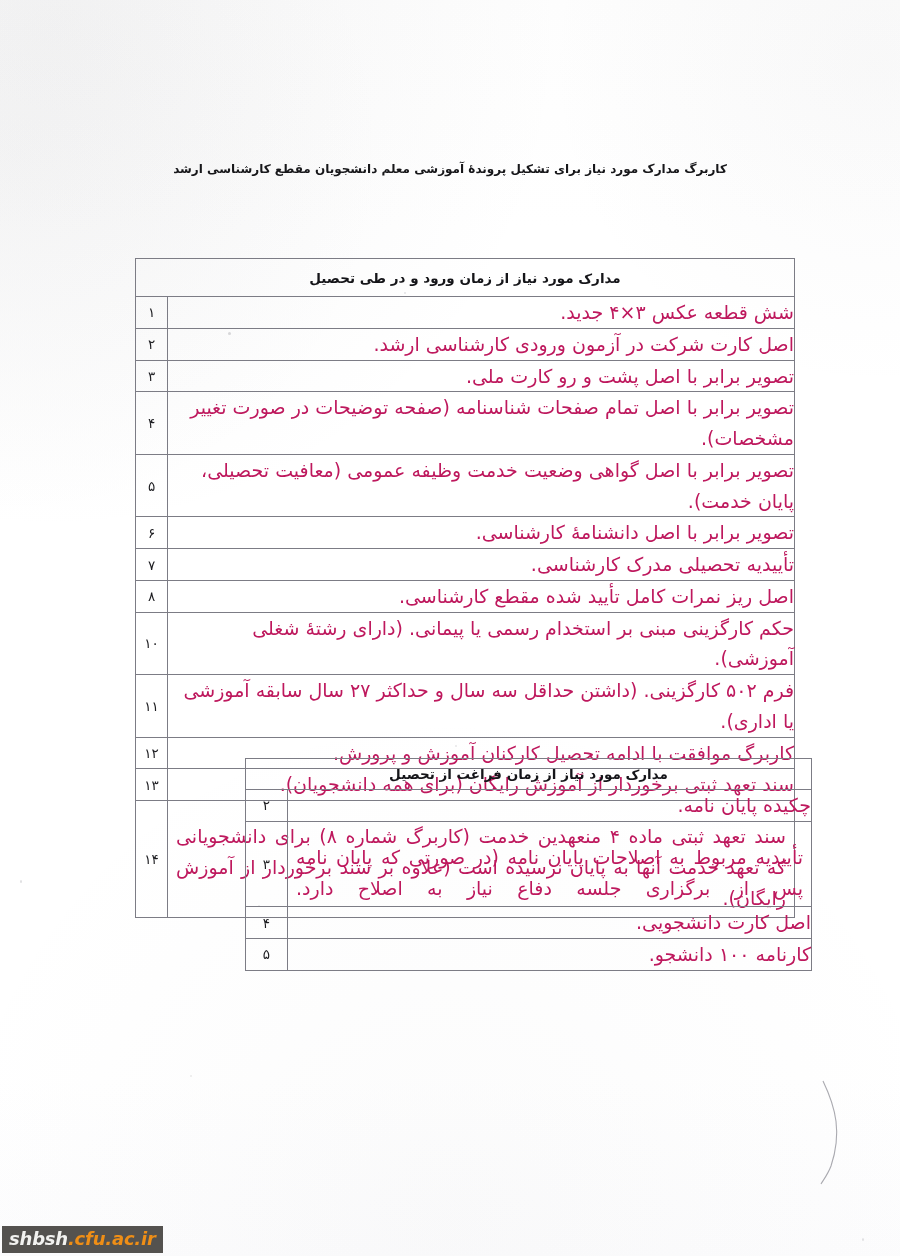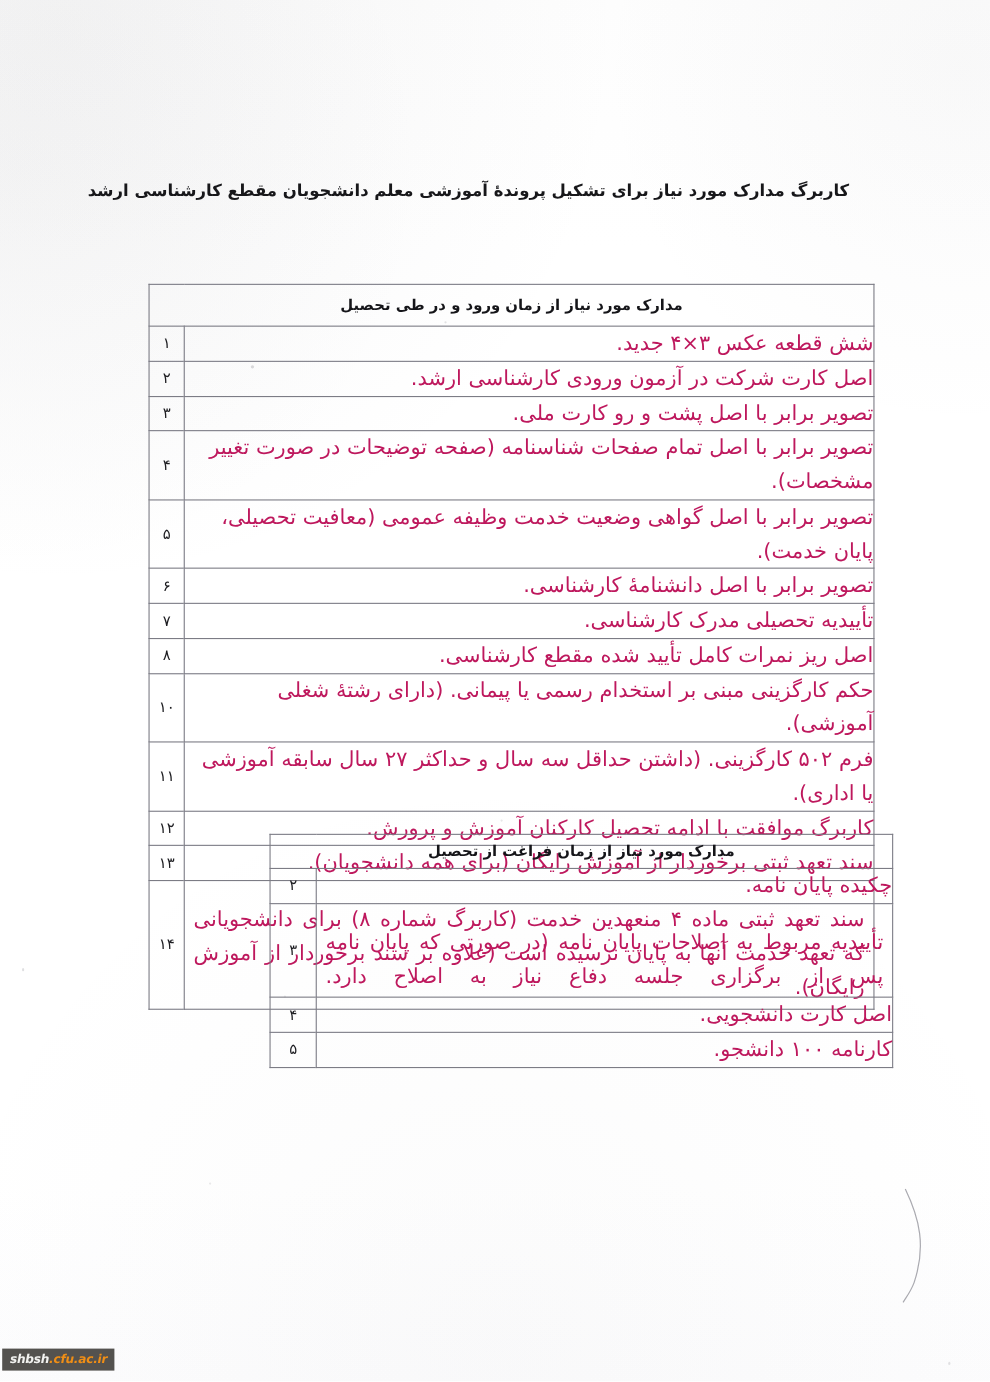--- a/index.html
+++ b/index.html
@@ -29,21 +29,21 @@
       linear-gradient(180deg, #fdfdfd 0%, #ffffff 18%, #ffffff 86%, #fcfcfd 100%);
   }
 
   
   .doc-title {
     position: absolute;
     top: 152px;
     right: 128px;
     left: 128px;
     text-align: center;
-    font-size: 15px;
+    font-size: 12px;
     font-weight: bold;
     color: #17171a;
     letter-spacing: -0.1px;
     line-height: 1.5;
     white-space: nowrap;
   }
 
   
   .doc-table {
     position: absolute;
@@ -106,21 +106,21 @@
 
   
   .watermark {
     position: absolute;
     left: 2px;
     top: 1226px;
     background: #54524f;
     padding: 4px 7px 5px 7px;
     direction: ltr;
     font-family: "DejaVu Sans", "Liberation Sans", sans-serif;
-    font-size: 11px;
+    font-size: 18px;
     font-weight: bold;
     font-style: italic;
     line-height: 1;
     letter-spacing: -0.2px;
     white-space: nowrap;
   }
   .watermark .wm-name { color: #f2f2f0; }
   .watermark .wm-dom  { color: #ef8e16; }
 
   

